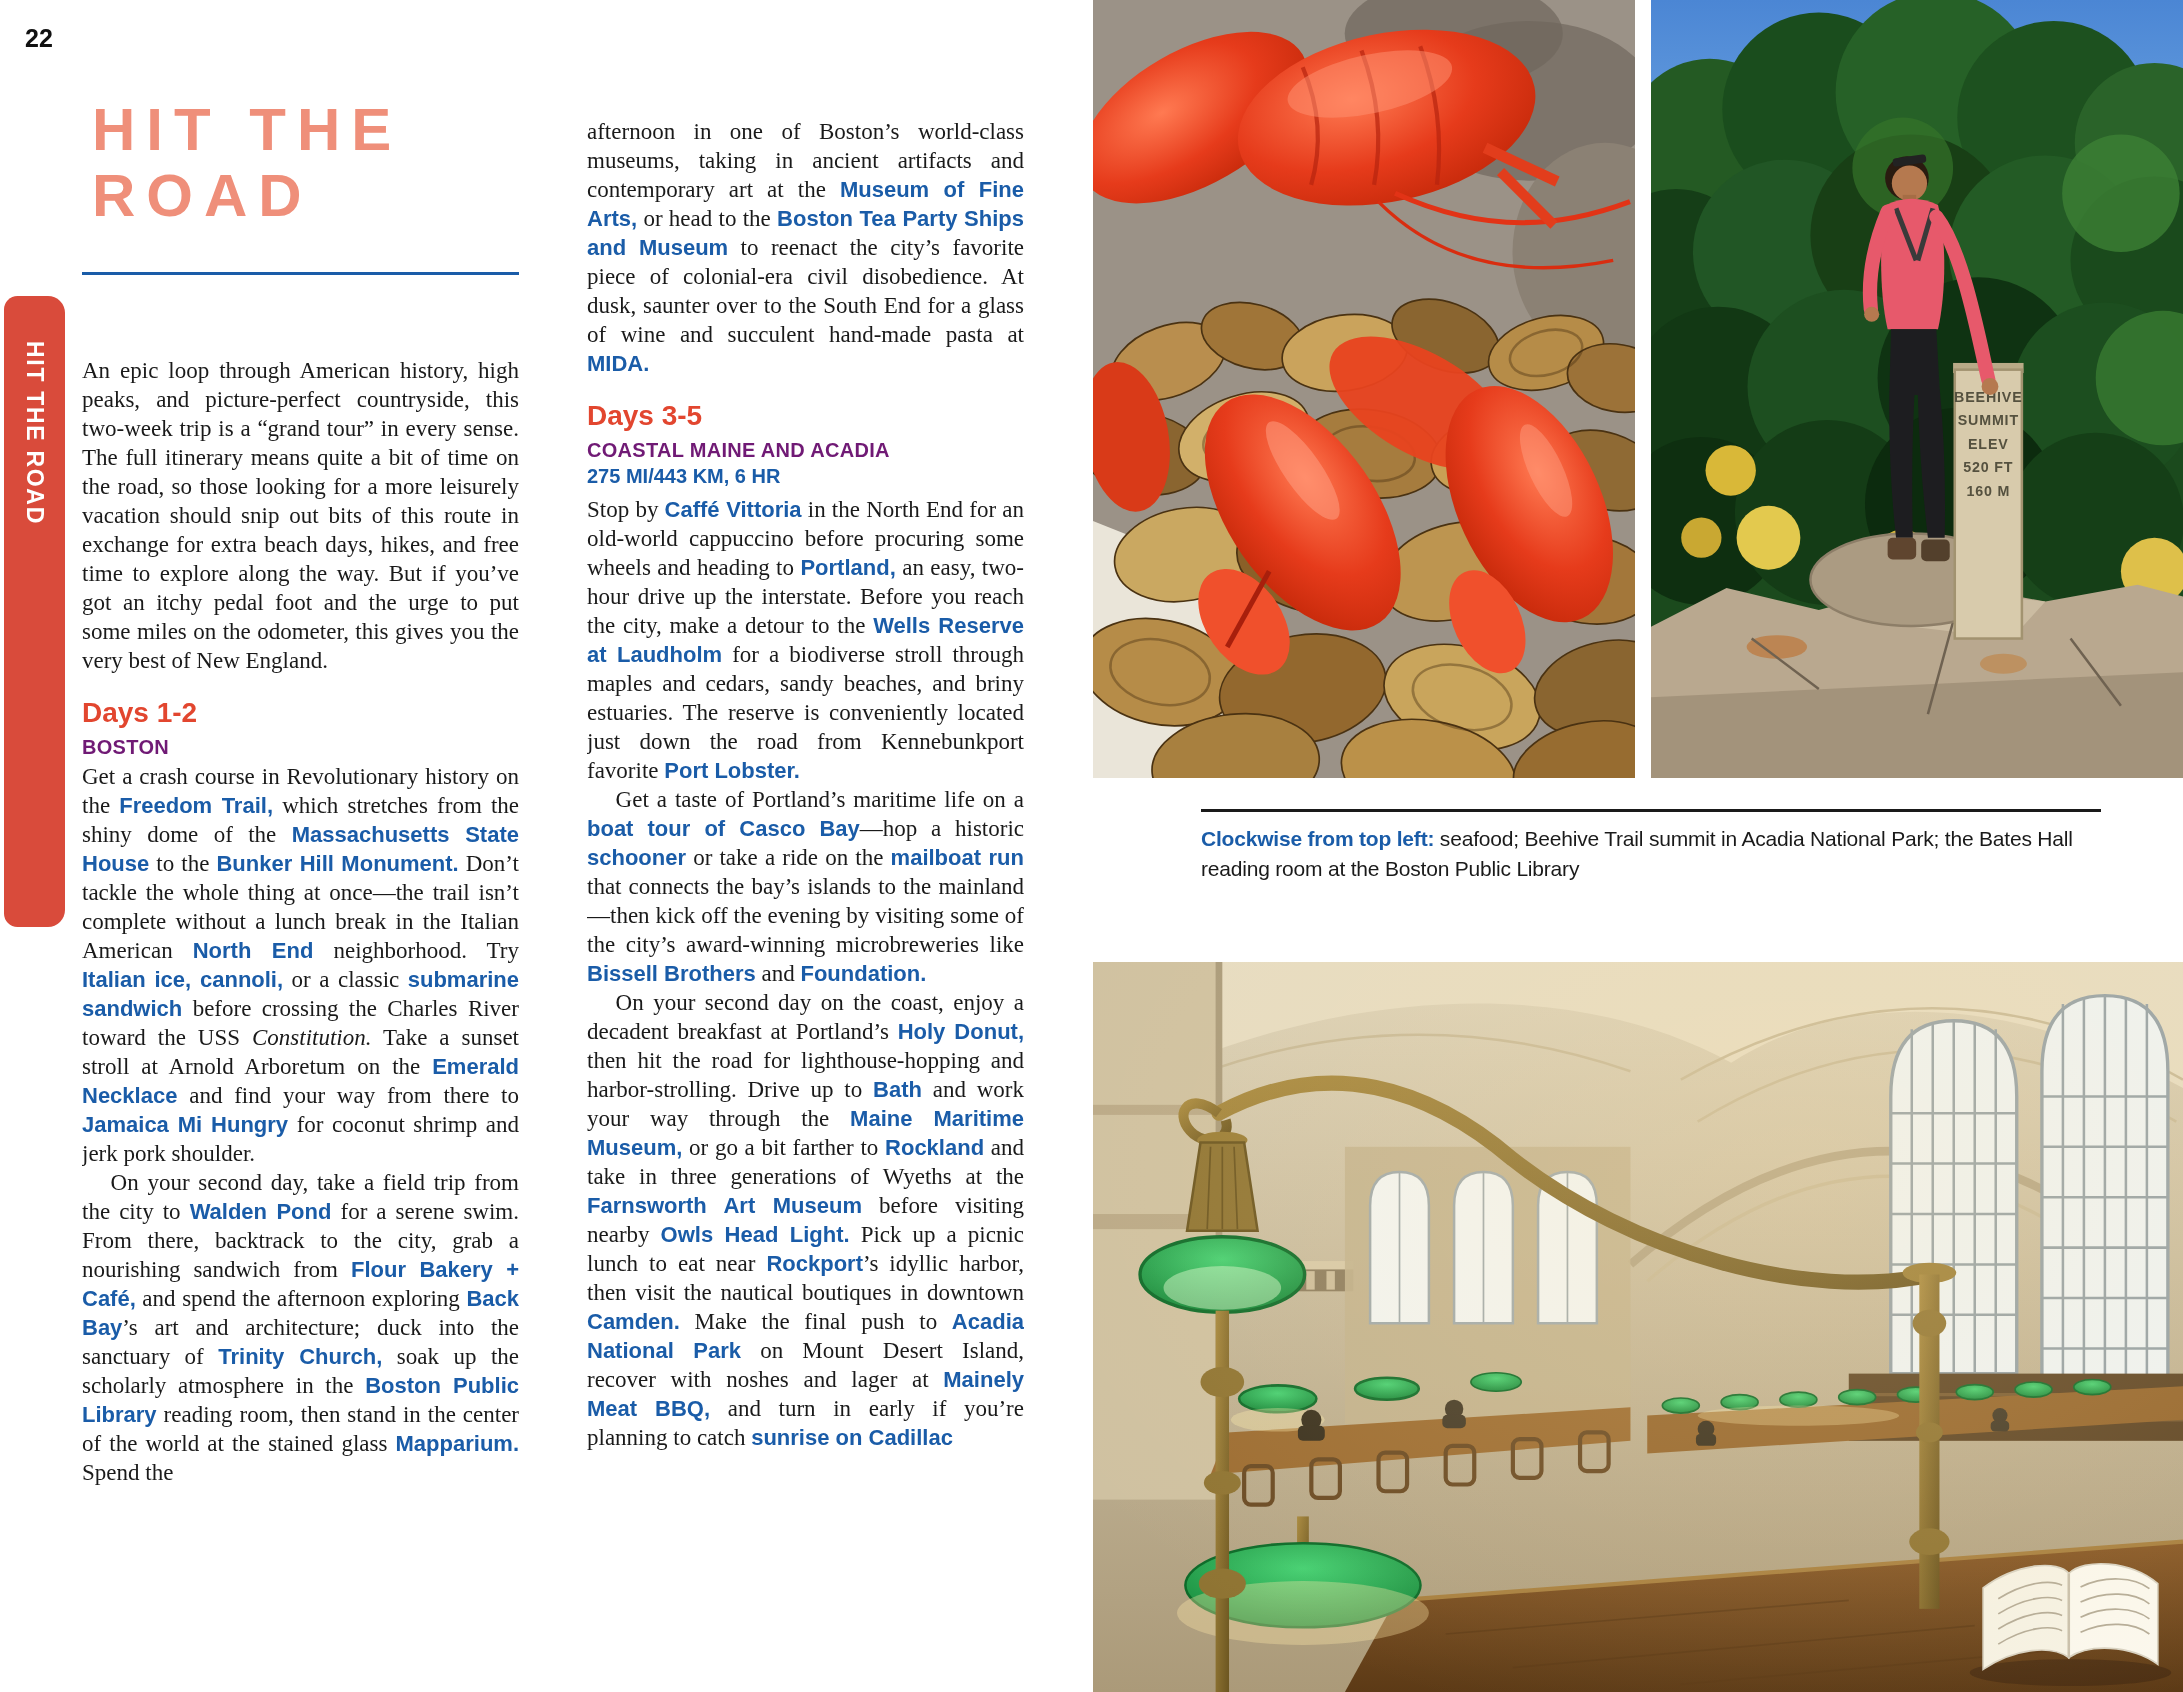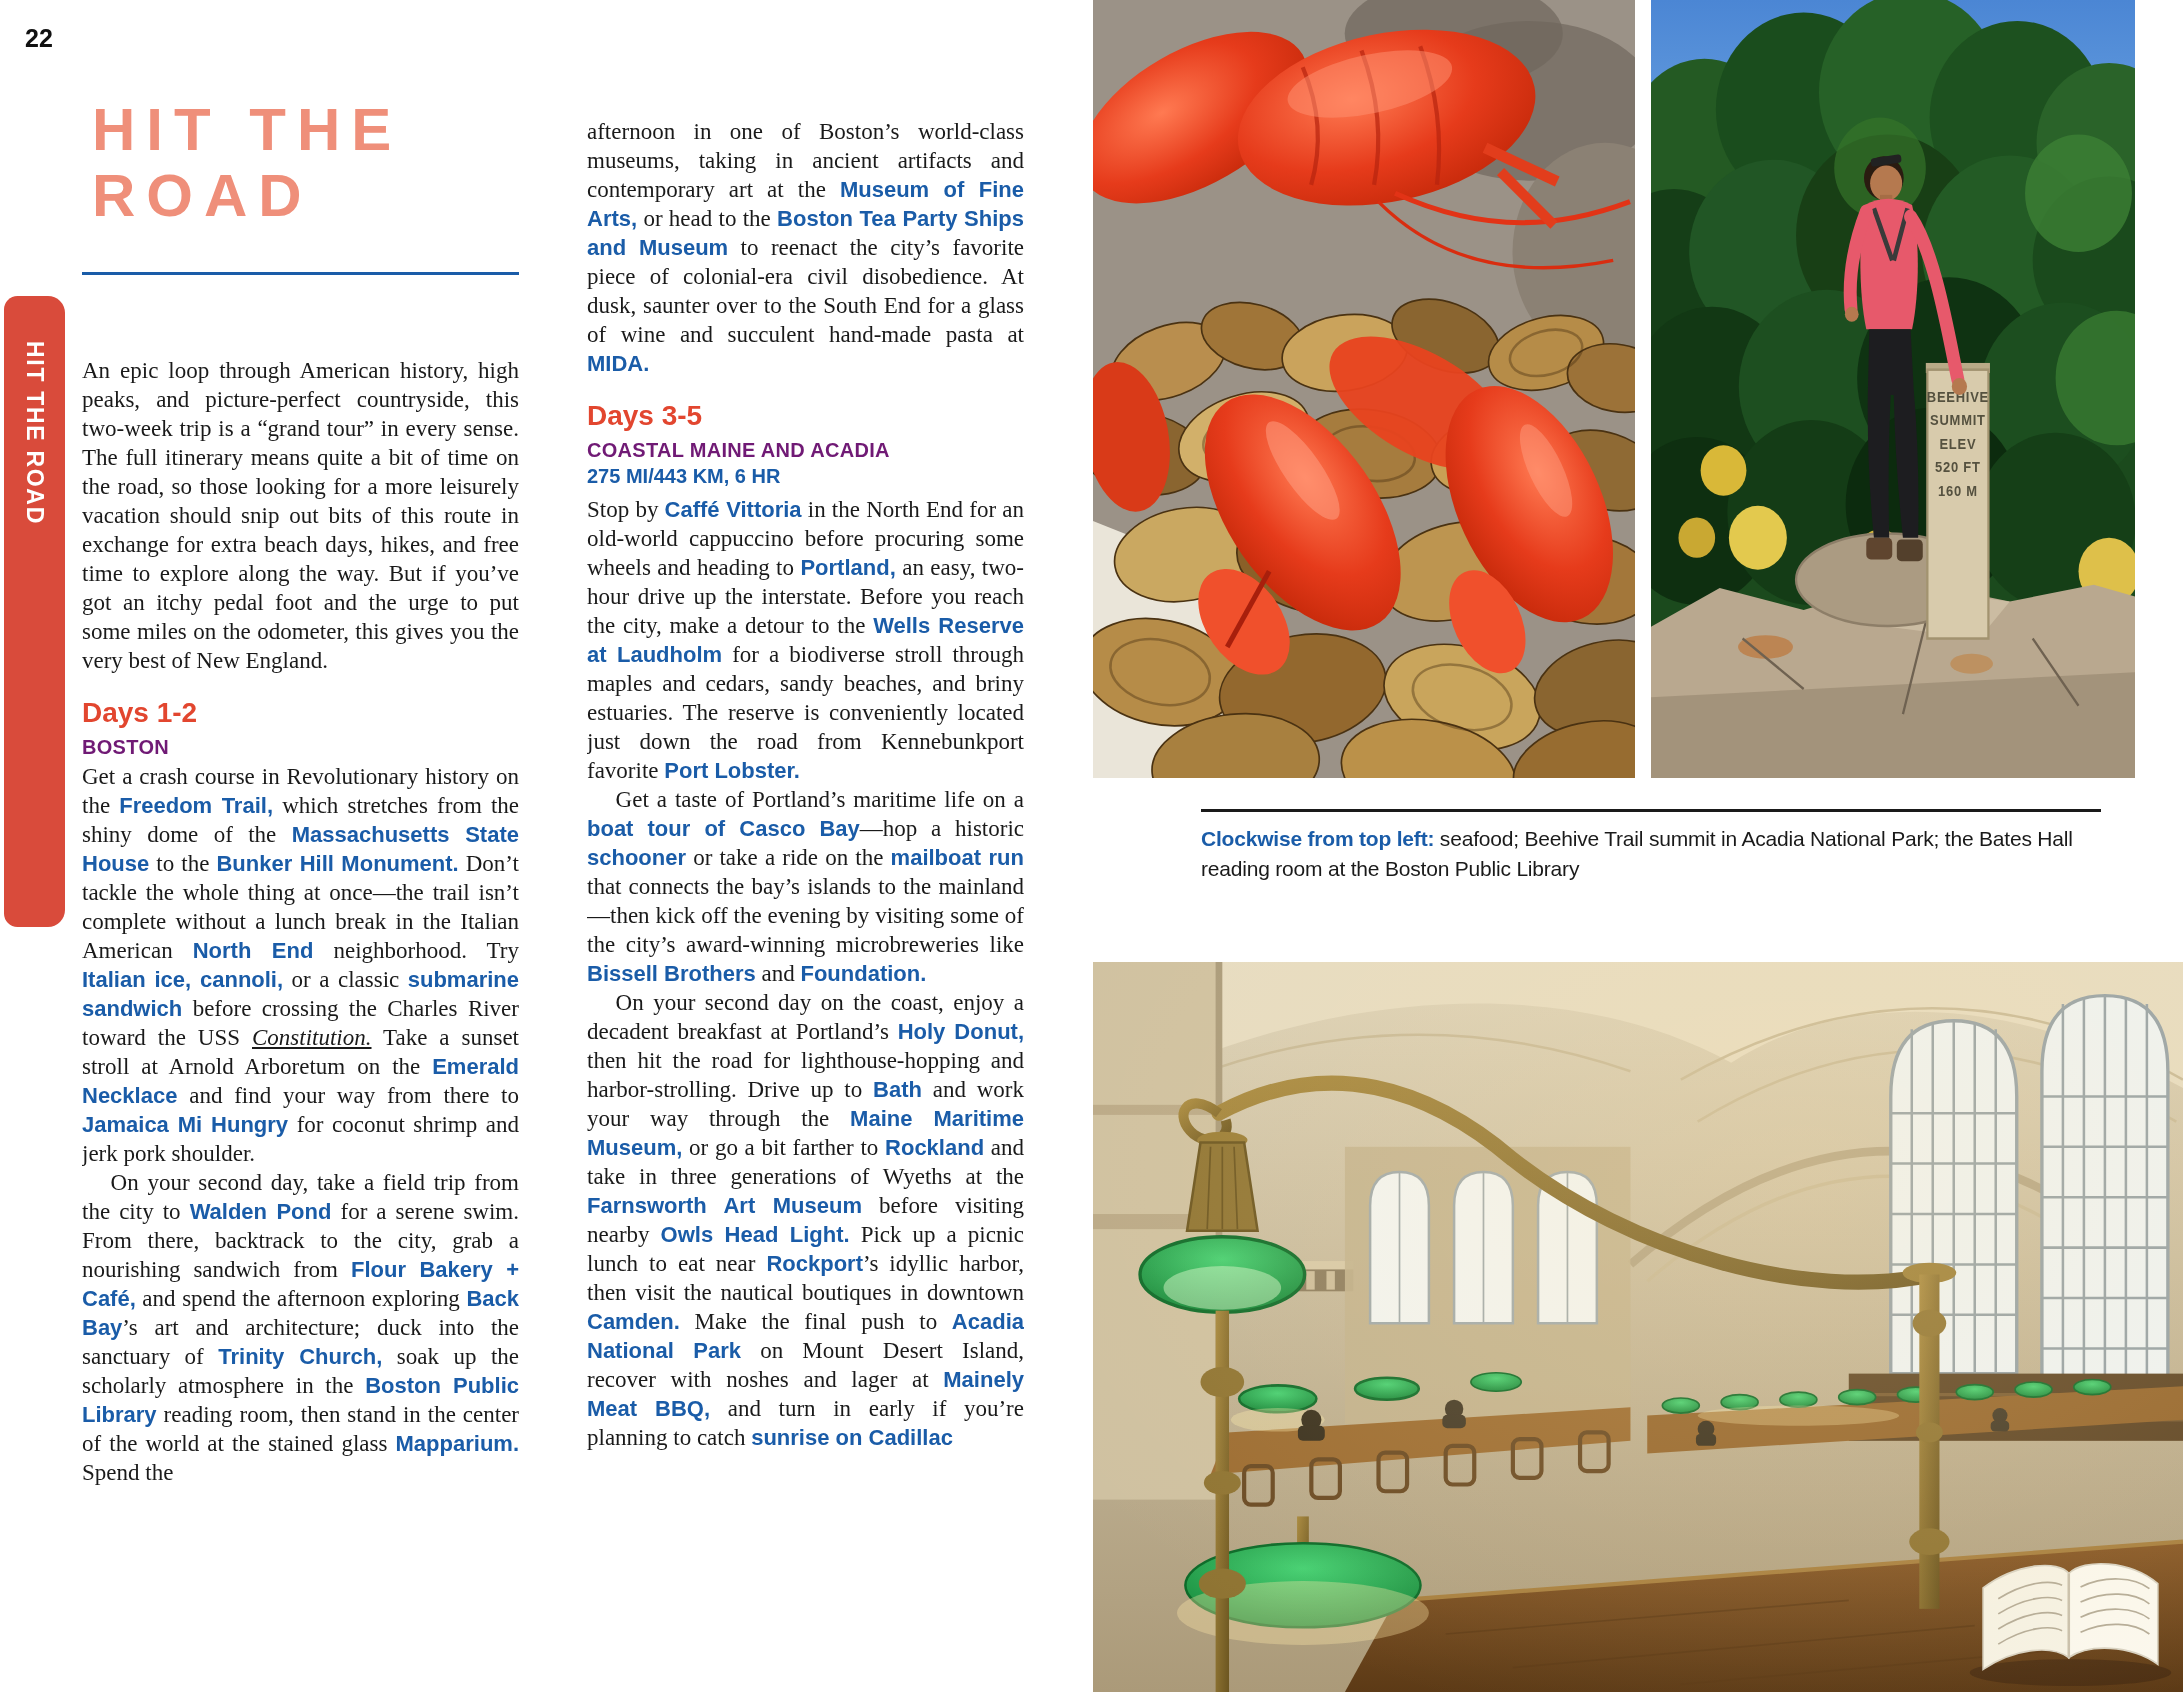--- a/index.html
+++ b/index.html
@@ -17,28 +17,28 @@
   .rule{position:absolute;left:82px;top:272px;width:437px;height:3.4px;background:#1a5ca8;}
   .title{position:absolute;left:82px;top:287px;font:700 38px "Liberation Sans",sans-serif;
        color:#1a5ca8;letter-spacing:0.4px;}
   
   .col{position:absolute;width:437px;font-size:23px;line-height:29px;text-align:justify;color:#1a1a1a;}
   #col1{left:82px;top:356px;height:1310px;overflow:hidden;}
   #col2{left:546px;top:117px;height:1553px;overflow:hidden;margin-left:41px;}
   .bp{margin:0;}
   .ind{text-indent:28.6px;}
   .lk{font-family:"Liberation Sans",sans-serif;font-weight:700;color:#1a5ca8;font-size:22px;}
-  .it{font-style:italic;text-decoration:underline;}
+  .it{font-style:italic;}
   .h-days{font:700 28px "Liberation Sans",sans-serif;color:#e2462f;margin:22px 0 6.7px;}
   .h-subhead{font:700 20px "Liberation Sans",sans-serif;color:#701a75;margin:0 0 3.4px;letter-spacing:0.3px;}
   .h-dist{font:700 20px "Liberation Sans",sans-serif;color:#1a5ca8;margin:0 0 6.7px;}
   
   .photo{position:absolute;overflow:hidden;background:#ccc;}
   #ph-seafood{left:1093px;top:0;width:542px;height:778px;}
-  #ph-hiker{left:1651px;top:0;width:484px;height:778px;}
+  #ph-hiker{left:1651px;top:0;width:532px;height:778px;}
   #ph-library{left:1093px;top:962px;width:1090px;height:730px;}
   .photo svg{display:block;width:100%;height:100%;}
   .caprule{position:absolute;left:1201px;top:809px;width:900px;height:2.5px;background:#1a1a1a;}
   .caption{position:absolute;left:1201px;top:824px;width:915px;
        font:400 21px/30px "Liberation Sans",sans-serif;color:#1a1a1a;letter-spacing:-0.2px;}
   .caption .lead{font-weight:700;color:#1a5ca8;}
 </style>
 </head>
 <body>
 

